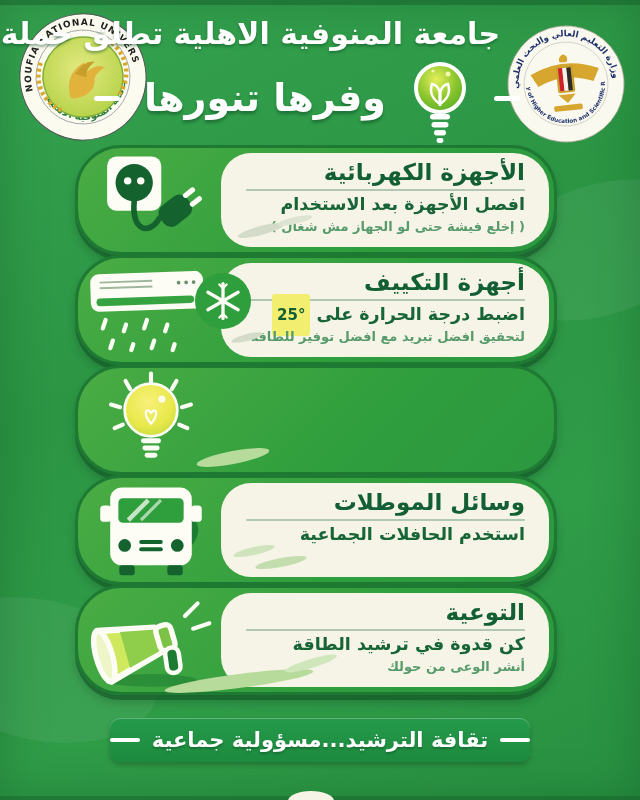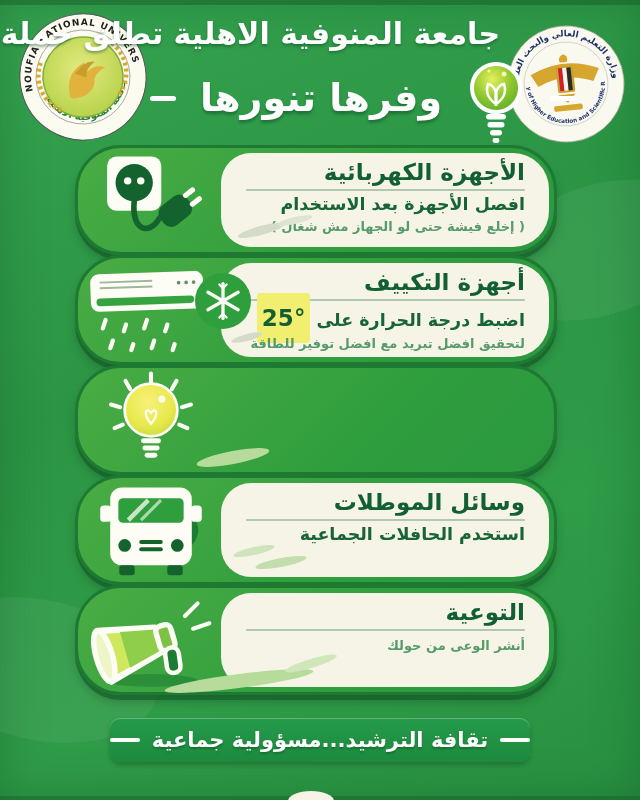--- a/index.html
+++ b/index.html
@@ -13,42 +13,42 @@
   .bg-blob.b1{right:-70px;top:185px;width:220px;height:130px;transform:rotate(-18deg);}
   .bg-blob.b2{left:-80px;bottom:60px;width:240px;height:140px;transform:rotate(12deg);}
 
   
   .logo{position:absolute;}
   .logo-univ{left:18px;top:12px;width:130px;height:130px;transform:rotate(-14deg);}
   .logo-min{right:12px;top:22px;width:124px;height:124px;transform:rotate(-6deg);}
   .h-line1{position:absolute;top:16px;left:145px;right:140px;text-align:center;color:#fff;
     font-weight:bold;font-size:30px;text-shadow:0 2px 3px rgba(10,70,30,.45);white-space:nowrap;}
   .h-line2{position:absolute;top:54px;left:150px;right:120px;height:88px;display:flex;
-    align-items:center;justify-content:space-between;gap:24px;}
+    align-items:center;justify-content:flex-end;gap:24px;}
   .h-dash{width:26px;height:5px;border-radius:3px;background:#fff;flex:0 0 auto;}
   .h-campaign{color:#fff;font-weight:bold;font-size:38px;white-space:nowrap;
     text-shadow:0 3px 3px rgba(10,70,30,.45);}
   .h-bulb{width:60px;height:86px;margin-top:10px;flex:0 0 auto;}
 
   
   .cards{position:absolute;top:145px;left:75px;width:482px;display:flex;flex-direction:column;}
   .card{position:relative;height:104px;border-radius:46px;
     background:linear-gradient(135deg,#4aac44,#2f9e3d 60%,#2b9840);
     border:3px solid #1e7a33;
     box-shadow:0 5px 0 rgba(16,84,36,.55),0 8px 10px rgba(0,0,0,.18);}
   .card-icon{position:absolute;left:0;top:0;width:145px;height:100%;display:flex;
     align-items:center;justify-content:center;z-index:1;}
   .card-body{position:absolute;top:5px;bottom:5px;left:143px;right:5px;background:#f6f4e7;
     border-radius:30px 36px 36px 30px;direction:rtl;padding:7px 24px 6px 16px;
     display:flex;flex-direction:column;z-index:2;}
   .card-title{color:#135f34;font-size:23px;font-weight:bold;line-height:1.12;}
   .card-divider{height:2px;background:#b2c6b4;border-radius:1px;width:97%;margin:3px 0 3px;}
   .card-sub{color:#176437;font-size:17.5px;font-weight:bold;line-height:1.22;}
   .card-note{color:#579a6b;font-size:13px;font-weight:bold;margin-top:4px;}
-  .hl{background:#f2ef70;border-radius:3px;padding:12px 5px;color:#135f34;font-size:23px;margin-right:6px;}
+  .hl{background:#f2ef70;border-radius:3px;padding:12px 5px;color:#135f34;font-size:15px;margin-right:6px;}
   .snow-badge{position:absolute;left:117px;top:15px;width:56px;height:56px;border-radius:50%;
     background:#2f9e3d;z-index:3;display:flex;align-items:center;justify-content:center;}
   .sw{position:absolute;border-radius:60% 50% 60% 50%;z-index:4;}
 
   
   .footer{position:absolute;left:110px;top:718px;width:420px;height:44px;
     background:linear-gradient(180deg,#259a4b,#1d8a3e);border-radius:10px;
     box-shadow:0 3px 5px rgba(0,0,0,.22), inset 0 1px 0 rgba(255,255,255,.28);
     display:flex;align-items:center;justify-content:center;gap:12px;}
   .f-dash{width:30px;height:4px;border-radius:2px;background:#fff;}
@@ -291,20 +291,21 @@
           </g>
           <g stroke="#fdfdf6" stroke-width="4.5" stroke-linecap="round">
             <line x1="118" y1="28" x2="132" y2="14"></line>
             <line x1="127" y1="42" x2="145" y2="36"></line>
           </g>
         </svg>
       </div>
       <div class="card-body">
         <div class="card-title">التوعية</div>
         <div class="card-divider"></div>
+        <div class="card-sub">كن قدوة في ترشيد الطاقة</div>
         <div class="card-note">أنشر الوعى من حولك</div>
       </div>
       <div class="sw" style="left:86px;bottom:4px;width:150px;height:14px;background:#b7db9a;transform:rotate(-7deg);"></div>
       <div class="sw" style="left:206px;bottom:24px;width:54px;height:9px;background:#cfe7ba;transform:rotate(-16deg);"></div>
     </div>
 
   </div>
 
   <div class="footer">
     <div class="f-dash"></div>

